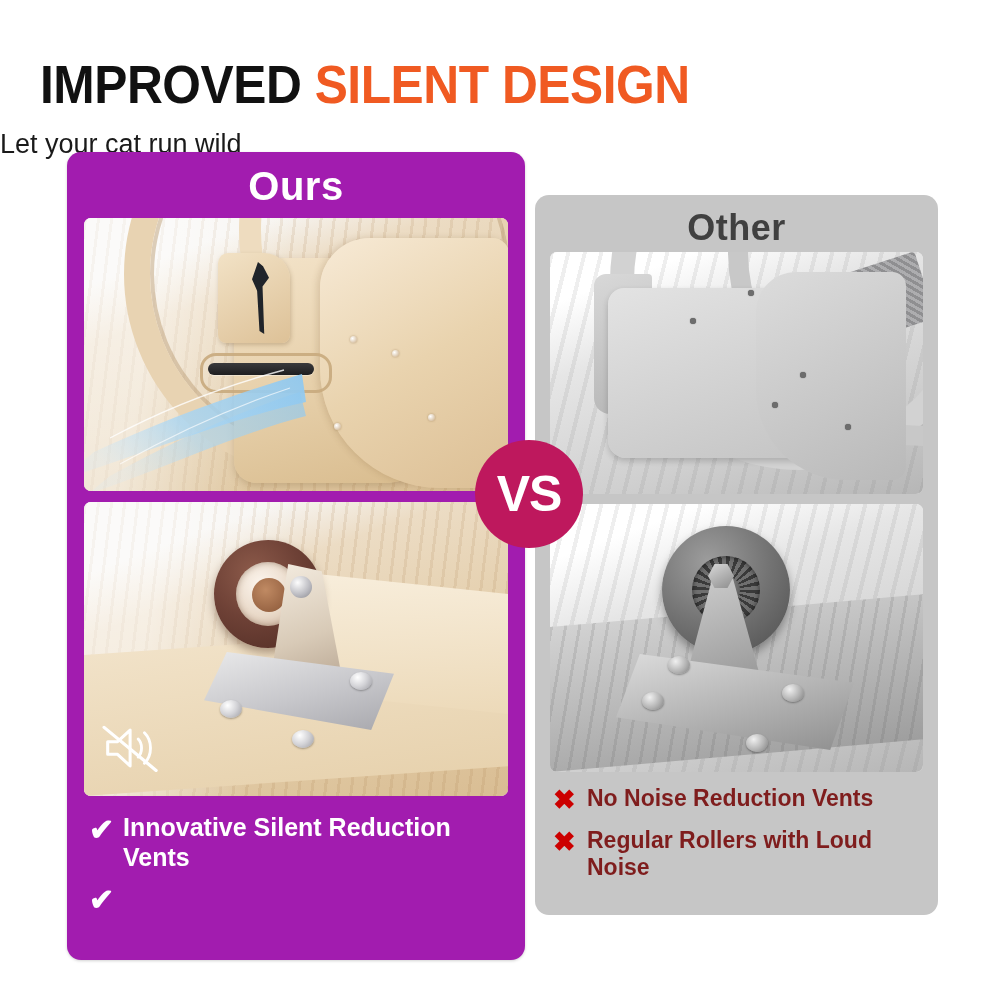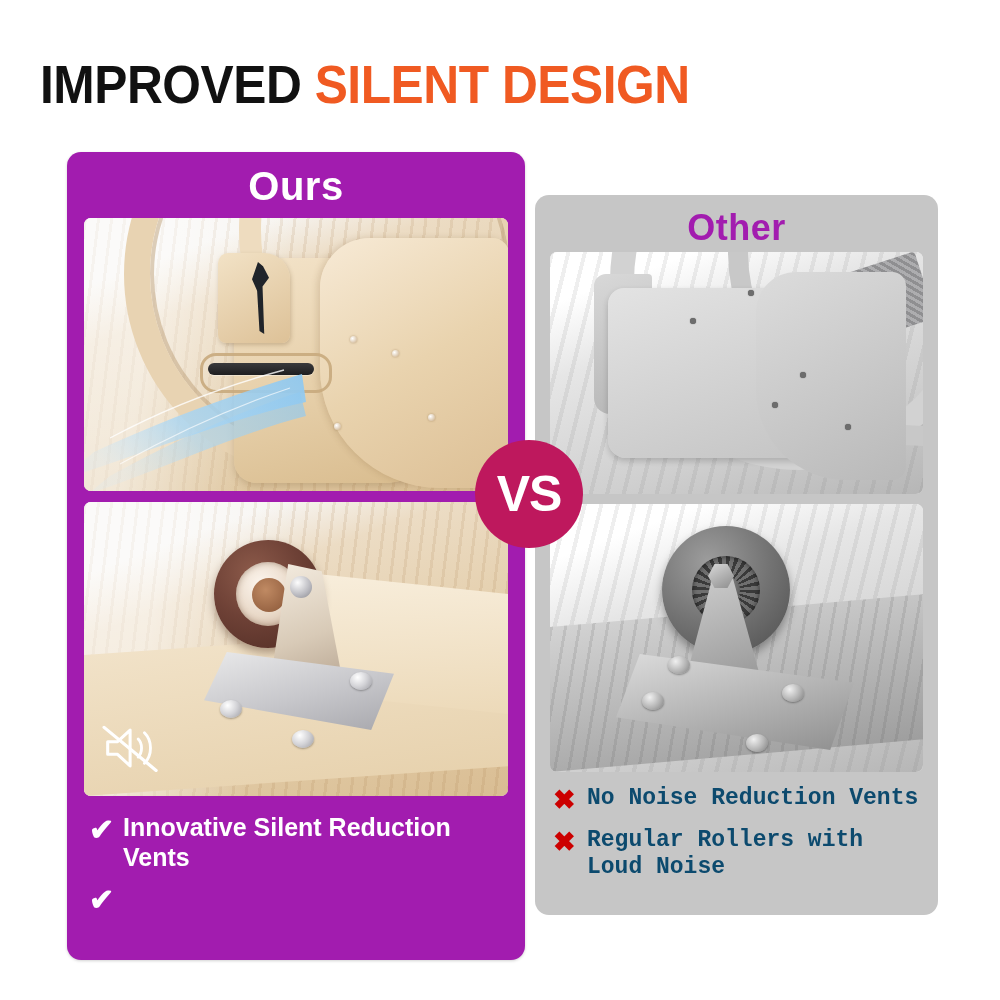--- a/index.html
+++ b/index.html
@@ -38,21 +38,21 @@
   .panel-other{
     position:absolute;left:535px;top:195px;width:403px;height:720px;
     background:#C6C6C6;border-radius:14px;
     z-index:1;
   }
   .panel-head{
     text-align:center;font-weight:bold;
     font-family:"Liberation Sans", sans-serif;
   }
   .ours-head{font-size:40px;color:#ffffff;padding-top:12px;letter-spacing:.5px;}
-  .other-head{font-size:36px;color:#a21caf;padding-top:12px;letter-spacing:.5px;}
+  .other-head{font-size:36px;color:#404040;padding-top:12px;letter-spacing:.5px;}
 
   
   .photo{
     position:absolute;overflow:hidden;background:#f2f2f2;
   }
   .ours-photo-top{left:17px;top:66px;width:424px;height:273px;border-radius:7px;}
   .ours-photo-bot{left:17px;top:350px;width:424px;height:294px;border-radius:7px;}
   .other-photo-top{left:15px;top:57px;width:373px;height:242px;border-radius:7px;}
   .other-photo-bot{left:15px;top:309px;width:373px;height:268px;border-radius:7px;}
 
@@ -272,21 +272,21 @@
     flex:0 0 auto;width:34px;text-align:left;
     font-weight:bold;line-height:1.18;
   }
   .feat-ours .feat-mark{color:#ffffff;font-size:30px;}
   .feat-other .feat-mark{color:#CC0000;font-size:27px;}
   .feat-text{
     font-weight:bold;line-height:1.2;
     font-family:"Liberation Sans", sans-serif;
   }
   .feat-ours .feat-text{color:#ffffff;font-size:25px;}
-  .feat-other .feat-text{color:#0c4a6e;font-size:23px;font-family:Liberation Mono, monospace;}
+  .feat-other .feat-text{color:#7f1d1d;font-size:23px;}
 
   
   .vs-badge{
     position:absolute;left:475px;top:440px;width:108px;height:108px;
     border-radius:50%;background:#be185d;
     display:flex;align-items:center;justify-content:center;
     z-index:6;
   }
   .vs-text{
     color:#ffffff;font-size:50px;font-weight:bold;letter-spacing:-1px;
@@ -296,20 +296,21 @@
 </head>
 <body>
 
 <div class="stage">
 
   <div class="header">
     <h1 class="title">
       <span class="black">IMPROVED</span>
       <span class="orange">SILENT DESIGN</span>
     </h1>
+    <p class="subtitle">Let your cat run wild</p>
   </div>
 
   <div class="panel-other">
     <div class="panel-head other-head">Other</div>
 
     <div class="photo other-photo-top">
       <div class="wood-b"></div>
       <div class="g-rim"></div>
       <div class="g-rim2"></div>
       <div class="g-mat"></div>

